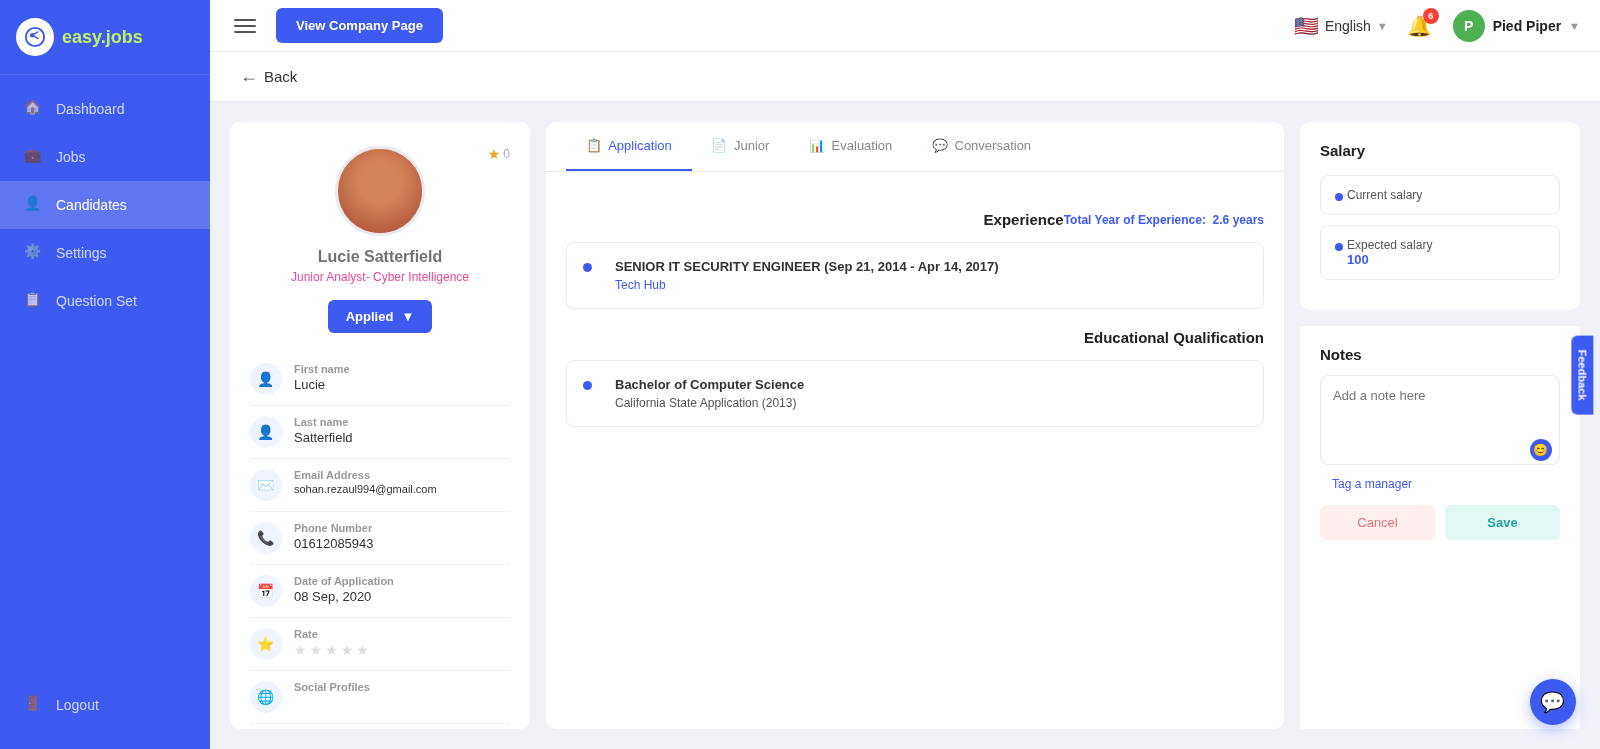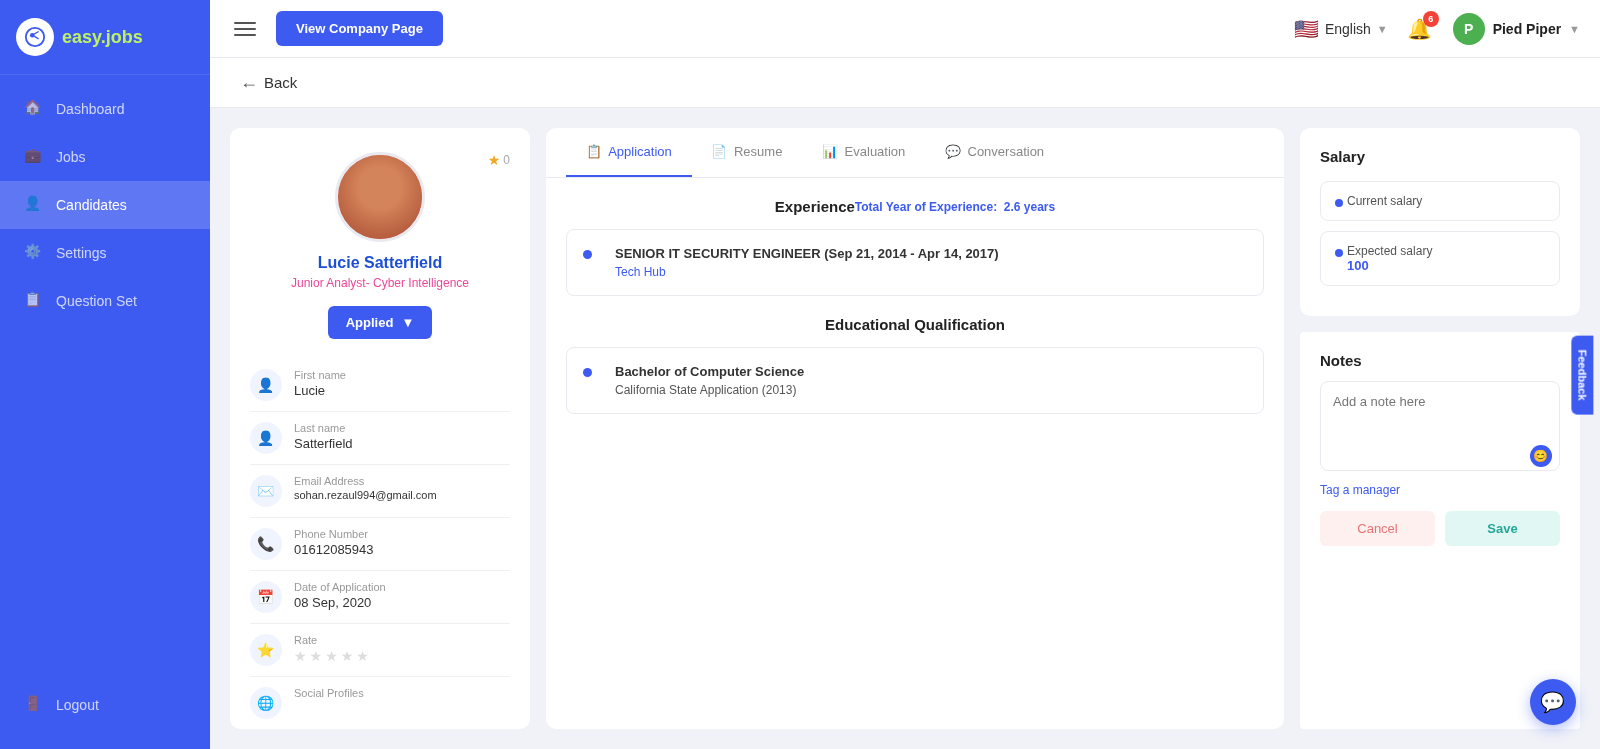--- a/index.html
+++ b/index.html
@@ -64,21 +64,21 @@
       font-size: 14px;
       font-weight: 500;
     }
 
     
     .main { flex: 1; display: flex; flex-direction: column; overflow: hidden; }
 
     
     .header {
       background: white;
-      height: 58px;
+      height: 52px;
       display: flex;
       align-items: center;
       padding: 0 20px;
       border-bottom: 1px solid #e8eaf0;
       gap: 16px;
       flex-shrink: 0;
     }
     .hamburger { cursor: pointer; display: flex; flex-direction: column; gap: 4px; padding: 4px; }
     .hamburger span { display: block; width: 22px; height: 2px; background: #555; border-radius: 2px; }
     .btn-view-company {
@@ -168,21 +168,21 @@
       display: flex; align-items: center; justify-content: center;
       overflow: hidden;
       border: 3px solid #e8eaf0;
     }
     .avatar-face {
       width: 90px; height: 90px;
       background: radial-gradient(circle at 50% 40%, #d4845a 30%, #b86040 70%);
       border-radius: 50%;
       position: relative;
     }
-    .candidate-name { font-size: 16px; font-weight: 700; color: #1d4ed8; margin-bottom: 4px; }
+    .candidate-name { font-size: 16px; font-weight: 700; color: #737373; margin-bottom: 4px; }
     .candidate-title { font-size: 12px; color: #ec4899; margin-bottom: 16px; }
     .status-dropdown {
       background: #3d5af1;
       color: white;
       border: none;
       padding: 9px 18px;
       border-radius: 6px;
       font-size: 13px;
       font-weight: 600;
       cursor: pointer;
@@ -201,21 +201,21 @@
     }
     .info-icon {
       width: 32px; height: 32px;
       background: #f0f4ff;
       border-radius: 50%;
       display: flex; align-items: center; justify-content: center;
       flex-shrink: 0;
       color: #3d5af1;
       font-size: 14px;
     }
-    .info-content .info-label { font-size: 11px; color: #999; margin-bottom: 2px; }
+    .info-content .info-label { font-size: 11px; color: #999; margin-bottom: 2px; font-weight: bold; }
     .info-content .info-value { font-size: 13px; color: #333; font-weight: 500; }
     .stars-row { display: flex; gap: 3px; }
     .star-empty { color: #ddd; font-size: 14px; }
 
     
     .middle-panel {
       flex: 1;
       background: white;
       border-radius: 10px;
       overflow-y: auto;
@@ -233,23 +233,24 @@
       cursor: pointer;
       border-bottom: 2px solid transparent;
       display: flex;
       align-items: center;
       gap: 6px;
     }
     .tab.active { color: #3d5af1; border-bottom-color: #3d5af1; }
     .panel-content { padding: 20px; }
     .section-header {
       display: flex;
-      justify-content: center;
+      justify-content: flex-end;
       align-items: center;
       margin-bottom: 14px;
+      margin-top: 19px;
     }
     .section-title { font-size: 15px; font-weight: 700; color: #222; }
     .exp-years { font-size: 12px; color: #888; }
     .exp-years span { color: #3d5af1; font-weight: 600; }
     .experience-card {
       border: 1px solid #e8eaf0;
       border-radius: 8px;
       padding: 16px;
       margin-bottom: 16px;
     }
@@ -319,21 +320,21 @@
       position: absolute;
       bottom: 8px; right: 8px;
       width: 22px; height: 22px;
       background: #3d5af1;
       border-radius: 50%;
       display: flex; align-items: center; justify-content: center;
       color: white;
       font-size: 12px;
       cursor: pointer;
     }
-    .tag-manager { font-size: 12px; color: #3d5af1; cursor: pointer; margin: 8px 0 14px; display: block; }
+    .tag-manager { font-size: 12px; color: #3d5af1; cursor: pointer; margin: 8px 12px 14px; display: block; }
     .notes-actions { display: flex; gap: 10px; }
     .btn-cancel {
       flex: 1;
       background: #fff0f0;
       color: #e57373;
       border: none;
       padding: 10px;
       border-radius: 6px;
       font-size: 13px;
       font-weight: 400;
@@ -526,21 +527,21 @@
       </div>
 
       <div class="middle-panel">
         <div class="tabs">
           <div class="tab active">
             <span>📋</span>
             <span>Application</span>
           </div>
           <div class="tab">
             <span>📄</span>
-            <span>Resume</span>
+            <span>Junior</span>
           </div>
           <div class="tab">
             <span>📊</span>
             <span>Evaluation</span>
           </div>
           <div class="tab">
             <span>💬</span>
             <span>Conversation</span>
           </div>
         </div>

